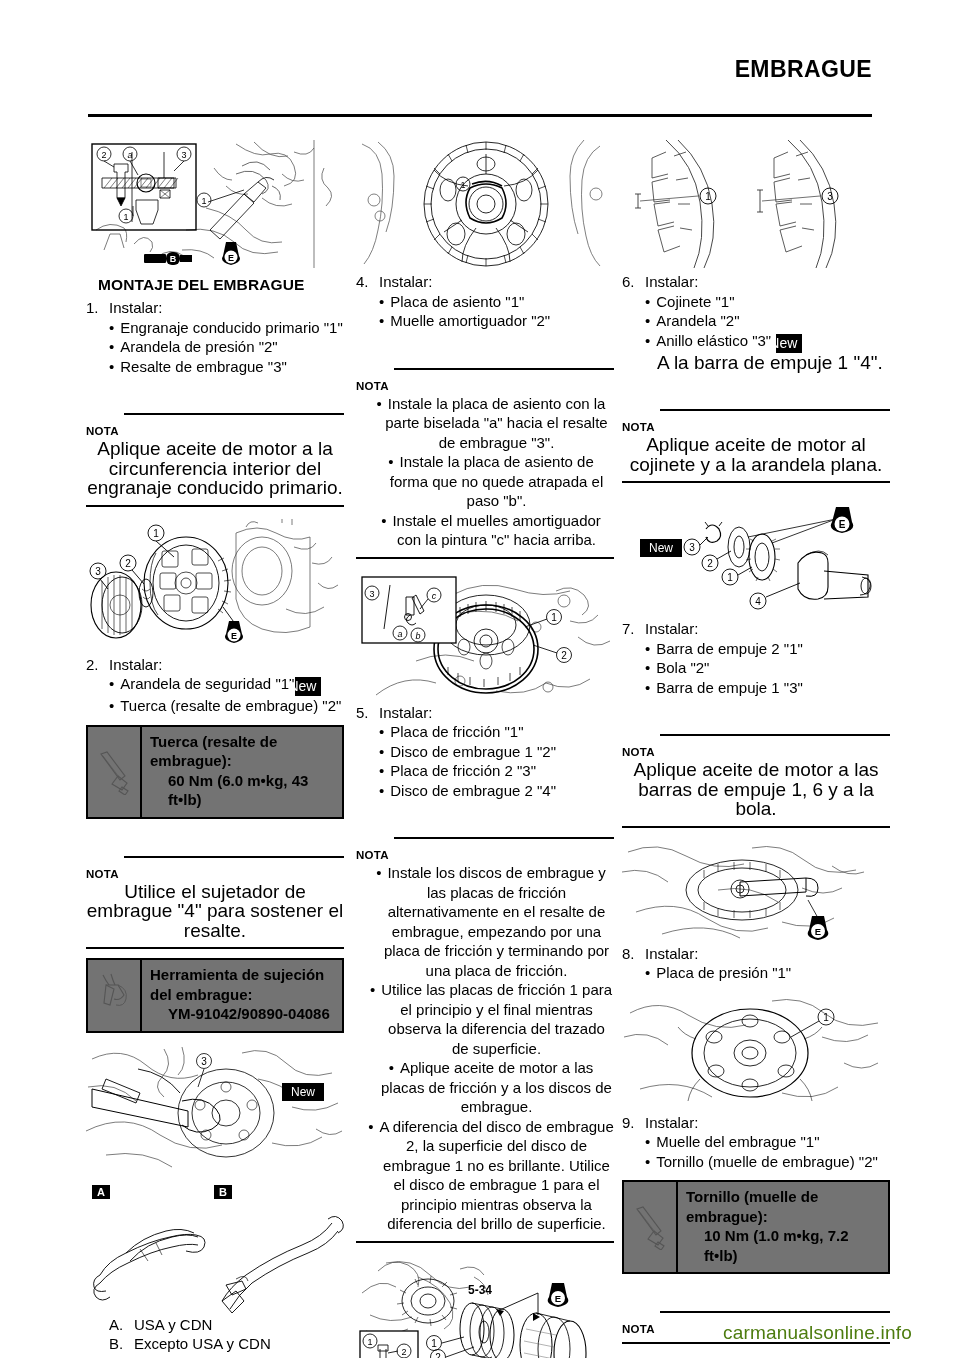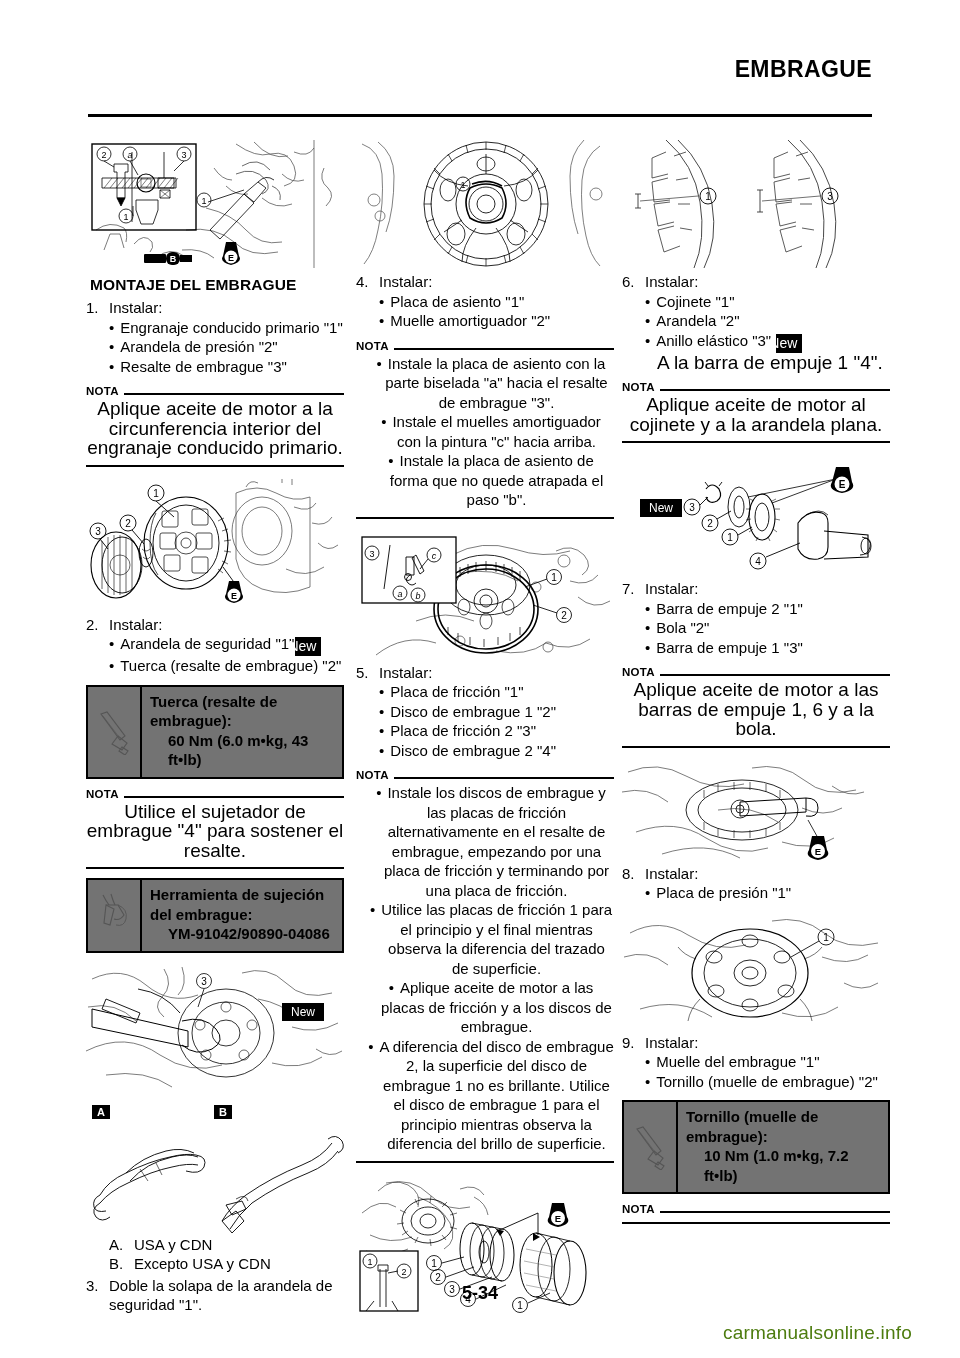--- a/index.html
+++ b/index.html
@@ -21,37 +21,37 @@
     border-top:3px solid #000;
   }
 
   
   .col{position:absolute;top:128px;width:258px;}
   .col-a{left:86px;}
   .col-b{left:356px;}
   .col-c{left:622px;width:268px;}
 
   
-  .h1{font-size:15.5px;font-weight:bold;margin:6px 0 4px 4px;letter-spacing:.1px;}
+  .h1{font-size:15.5px;font-weight:bold;margin:6px 0 4px 12px;letter-spacing:.1px;}
   .step{display:flex;font-size:15px;line-height:19.5px;margin-top:2px;}
   .step .num{width:23px;flex:none;}
   .step .txt{flex:1;}
   .bullets{margin:0;padding:0;list-style:none;}
   .bullets li{
     font-size:15px;line-height:19.5px;
     padding-left:35px;text-indent:-12px;position:relative;
   }
   .bullets li:before{content:"\2022";margin-right:6px;}
   .bullets.tight li{padding-left:23px;text-indent:-11px;}
   .para{font-size:19px;line-height:19.5px;}
 
   
   .note{margin-top:9px;}
   .note-head{display:flex;align-items:center;gap:0;}
-  .note-head .lbl{font-size:11.5px;font-weight:bold;letter-spacing:.3px;}
+  .note-head .lbl{font-size:11.5px;font-weight:bold;letter-spacing:.3px;margin-top:40px;}
   .note-head .ln{flex:1;height:0;border-top:2px solid #000;margin-left:5px;position:relative;top:3px;}
   .note-body{margin-top:2px;text-align:center;}
   .note-rule{border-top:2px solid #000;margin-top:7px;}
 
   
   .newtag{
     display:inline-block;background:#000;color:#fff;
     font-size:14px;font-weight:normal;line-height:16px;
     padding:1px 5px 2px 5px;vertical-align:-2px;margin:0 1px;
     font-family:"Liberation Sans", sans-serif;
@@ -75,21 +75,21 @@
   .fig{margin-top:10px;}
   .fig svg{display:block;}
 
   
   .ab{display:flex;font-size:15px;line-height:19.5px;padding-left:23px;}
   .ab .k{width:25px;flex:none;}
 
   
   .pagenum{
     position:absolute;left:0;right:0;top:1283px;text-align:center;
-    font-size:18px;font-weight:bold;
+    font-size:12px;font-weight:bold;
   }
   .watermark{
     position:absolute;right:48px;top:1322px;
     font-size:19px;color:#4d7c0f;letter-spacing:.2px;
   }
 </style>
 </head>
 <body>
 
 <div class="page">
@@ -468,22 +468,22 @@
       <li>Placa de asiento "1"</li>
       <li>Muelle amortiguador "2"</li>
     </ul>
     <div class="note">
       <div class="note-head">
         <span class="lbl">NOTA</span>
         <span class="ln"></span>
       </div>
       <ul class="bullets tight note-body">
         <li>Instale la placa de asiento con la parte biselada "a" hacia el resalte de embrague "3".</li>
+        <li>Instale la placa de asiento de forma que no quede atrapada el paso "b".</li>
         <li>Instale el muelles amortiguador con la pintura "c" hacia arriba.</li>
-        <li>Instale la placa de asiento de forma que no quede atrapada el paso "b".</li>
       </ul>
       <div class="note-rule"></div>
     </div>
 
     <div class="fig">
       <svg width="258" height="132" viewBox="0 0 258 132">
         <g fill="none" stroke="#000" stroke-width="0.85">
           <g stroke="#444" stroke-width="0.7">
             <path d="M96 26 q30 -16 62 -6 q30 10 56 2"></path>
             <path d="M104 44 q34 -6 58 8"></path>

